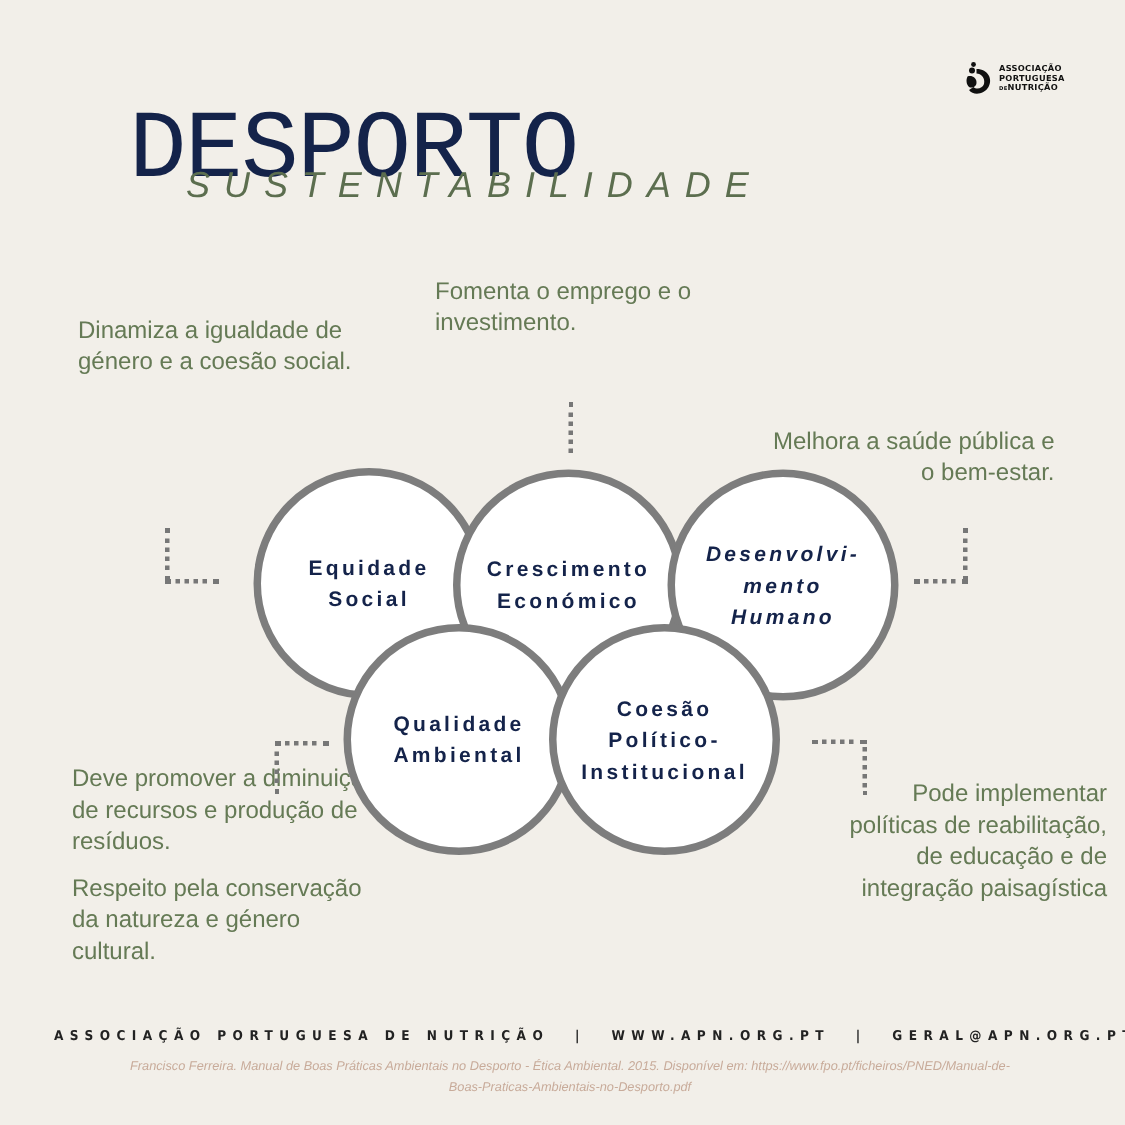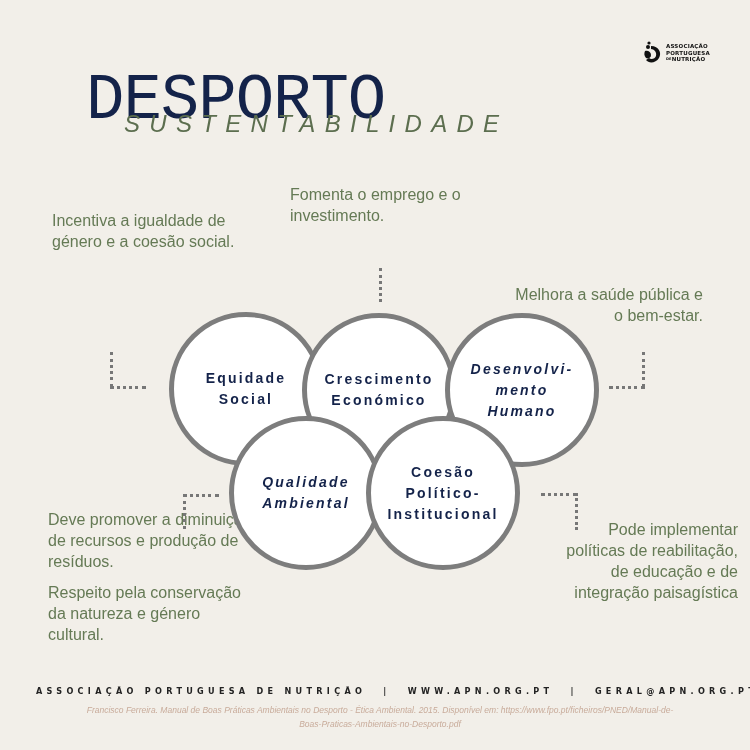--- a/index.html
+++ b/index.html
@@ -85,21 +85,21 @@
     <div>ASSOCIAÇÃO</div>
     <div>PORTUGUESA</div>
     <div><span class="small">DE</span><span>NUTRIÇÃO</span></div>
   </div>
 </div>
 
 <div class="abs title-main">DESPORTO</div>
 <div class="abs title-sub">SUSTENTABILIDADE</div>
 
 <div class="abs txt" style="left:52px; top:210px; width:200px;">
-  <p>Incentiva a igualdade de género e a coesão social.</p>
+  <p>Dinamiza a igualdade de género e a coesão social.</p>
 </div>
 
 <div class="abs txt" style="left:290px; top:184px; width:210px;">
   <p>Fomenta o emprego e o investimento.</p>
 </div>
 
 <div class="abs txt right" style="left:510px; top:284px; width:193px;">
   <p>Melhora a saúde pública e o bem-estar.</p>
 </div>
 
@@ -132,21 +132,21 @@
 </div>
 <div class="circle" style="left:302px; top:313px;">
   <span class="lbl">Crescimento
 Económico</span>
 </div>
 <div class="circle" style="left:445px; top:313px;font-style:italic;">
   <span class="lbl">Desenvolvi-
 mento
 Humano</span>
 </div>
-<div class="circle" style="left:229px; top:416px;font-style:italic;">
+<div class="circle" style="left:229px; top:416px;">
   <span class="lbl">Qualidade
 Ambiental</span>
 </div>
 <div class="circle" style="left:366px; top:416px;">
   <span class="lbl">Coesão
 Político-
 Institucional</span>
 </div>
 
 <div class="abs footer-line">

